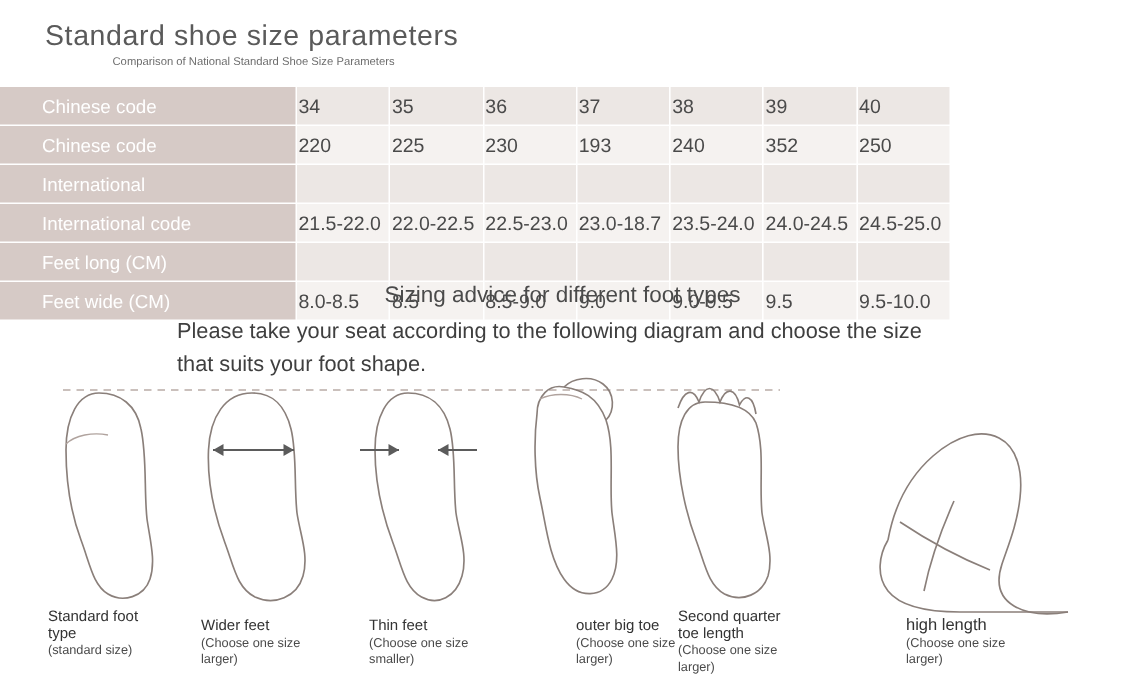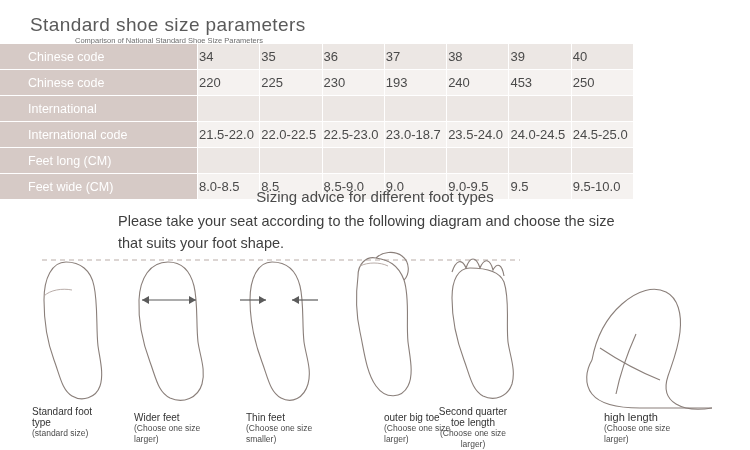--- a/index.html
+++ b/index.html
@@ -40,21 +40,21 @@
     font-size: 7.5px;
     line-height: 10px;
     color: #6d6d6d;
     margin-left: 44px;
   }
 
   
   .table {
     position: absolute;
     left: 0;
-    top: 44px;
+    top: 58px;
     width: 634px;
     border-collapse: collapse;
     table-layout: fixed;
     padding-left: 12px;
   }
   .table td {
     height: 23px;
     font-size: 13px;
     text-align: left;
     vertical-align: middle;
@@ -147,21 +147,21 @@
       <td>39</td>
       <td>40</td>
     </tr>
     <tr>
       <td>Chinese code</td>
       <td>220</td>
       <td>225</td>
       <td>230</td>
       <td>193</td>
       <td>240</td>
-      <td>453</td>
+      <td>352</td>
       <td>250</td>
     </tr>
     <tr>
       <td>International</td>
       <td></td>
       <td></td>
       <td></td>
       <td></td>
       <td></td>
       <td></td>
@@ -262,21 +262,21 @@
       <span class="hint">(Choose one size larger)</span>
     </div>
     <div class="caption" style="left:246px; top:164px; width:76px;">
       <span class="name">Thin feet</span>
       <span class="hint">(Choose one size smaller)</span>
     </div>
     <div class="caption" style="left:358px; top:164px; width:78px;margin-left:26px;">
       <span class="name">outer big toe</span>
       <span class="hint">(Choose one size larger)</span>
     </div>
-    <div class="caption" style="left:433px; top:158px; width:80px;text-align:center;">
+    <div class="caption" style="left:452px; top:158px; width:80px;">
       <span class="name">Second quarter toe length</span>
       <span class="hint">(Choose one size larger)</span>
     </div>
     <div class="caption" style="left:604px; top:164px; width:76px;">
       <span class="name" style="font-size:11px;">high length</span>
       <span class="hint">(Choose one size larger)</span>
     </div>
   </div>
 
 </div>

